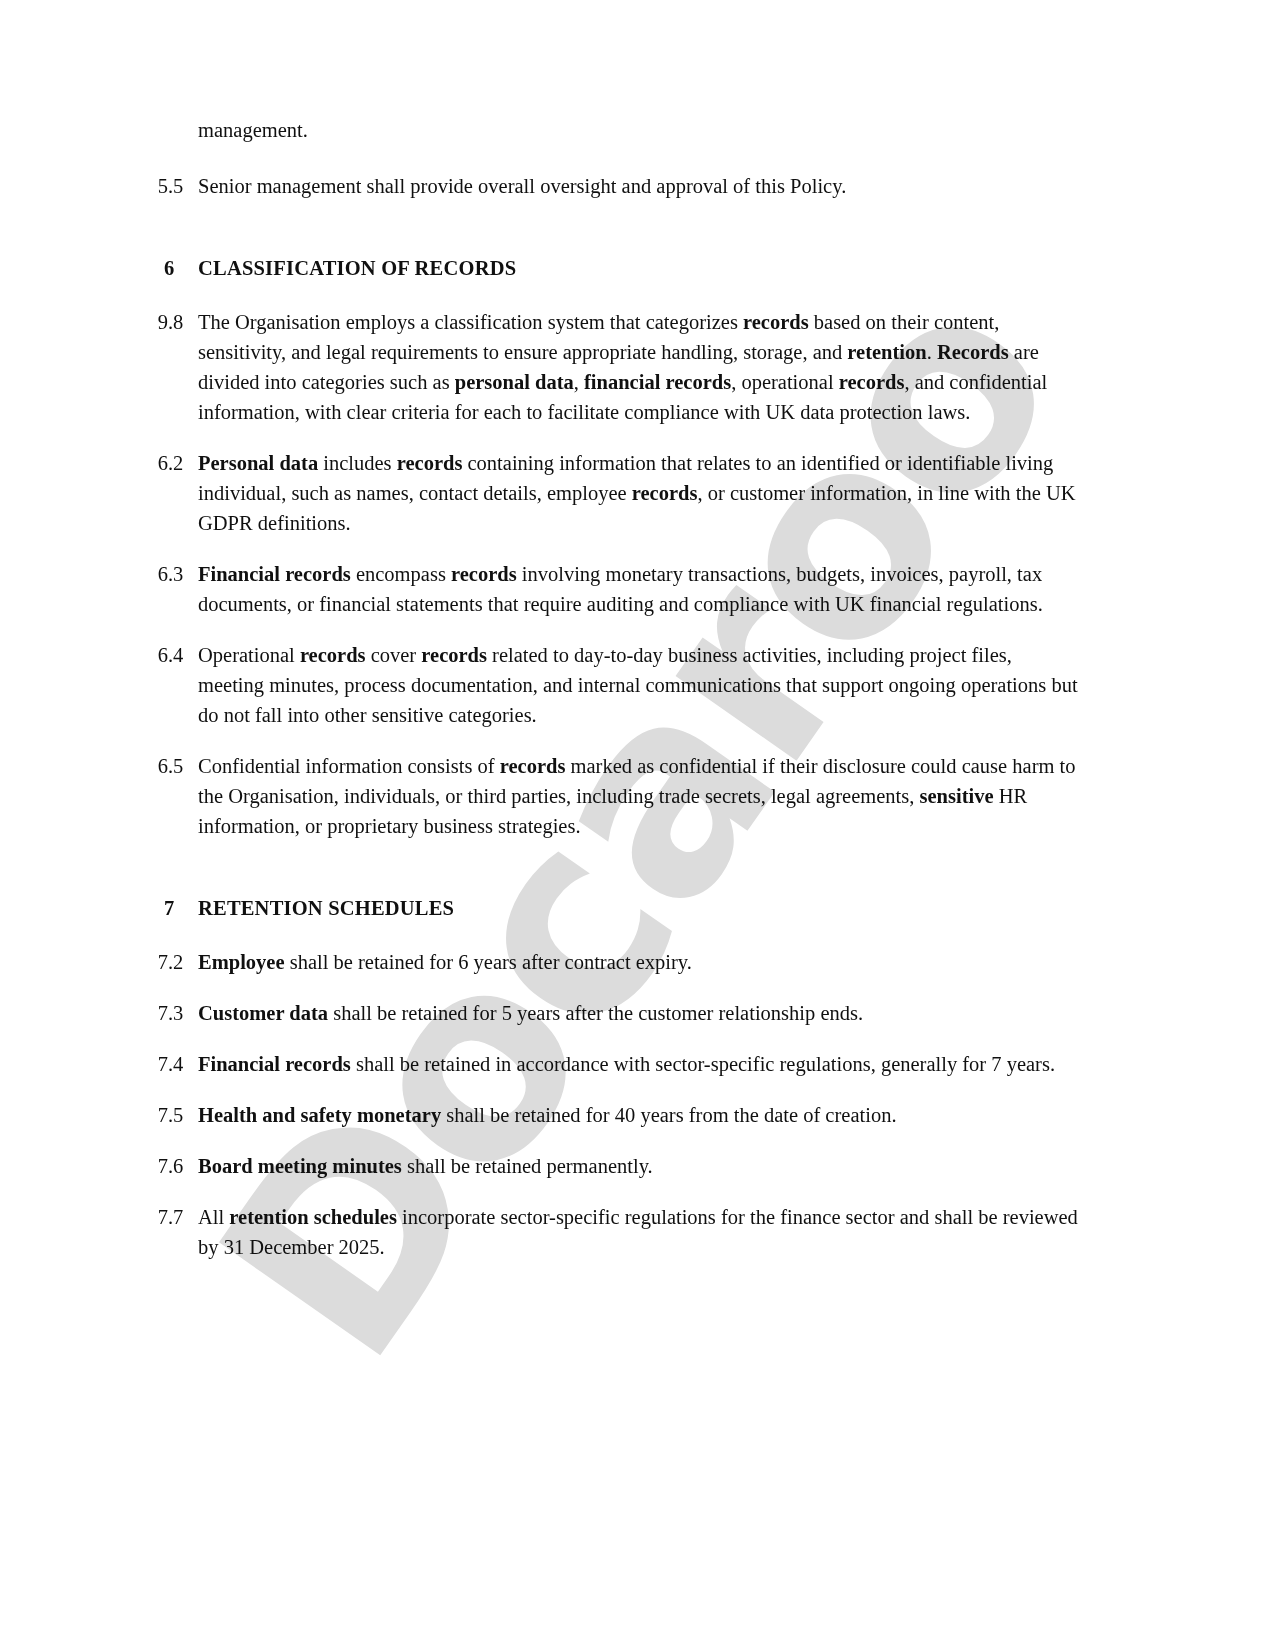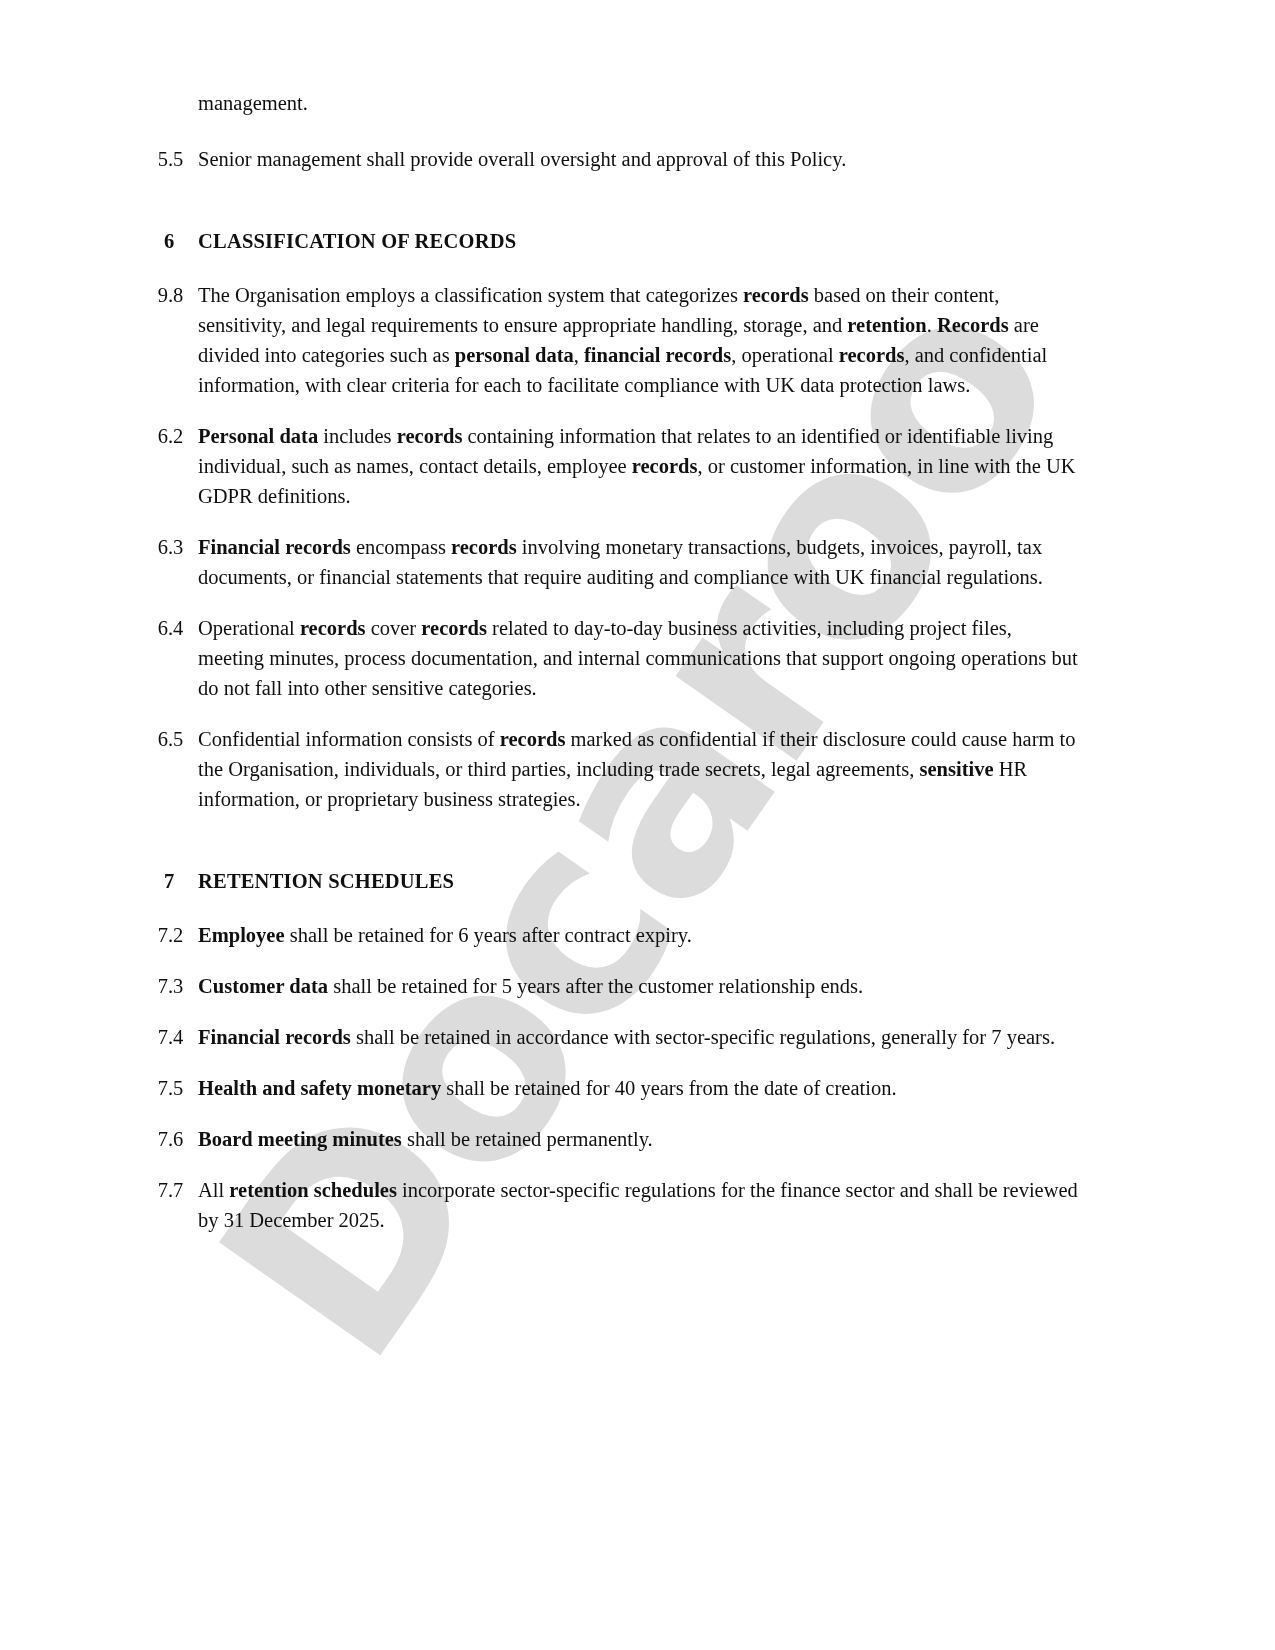--- a/index.html
+++ b/index.html
@@ -33,21 +33,21 @@
     pointer-events: none;
     user-select: none;
     z-index: 0;
     line-height: 1;
   }
 
   
   .content {
     position: absolute;
     left: 143px;
-    top: 88px;
+    top: 115px;
     width: 935px;
     z-index: 2;
   }
 
   
   .clause {
     display: flex;
     align-items: flex-start;
     margin: 0 0 21px 0;
   }

